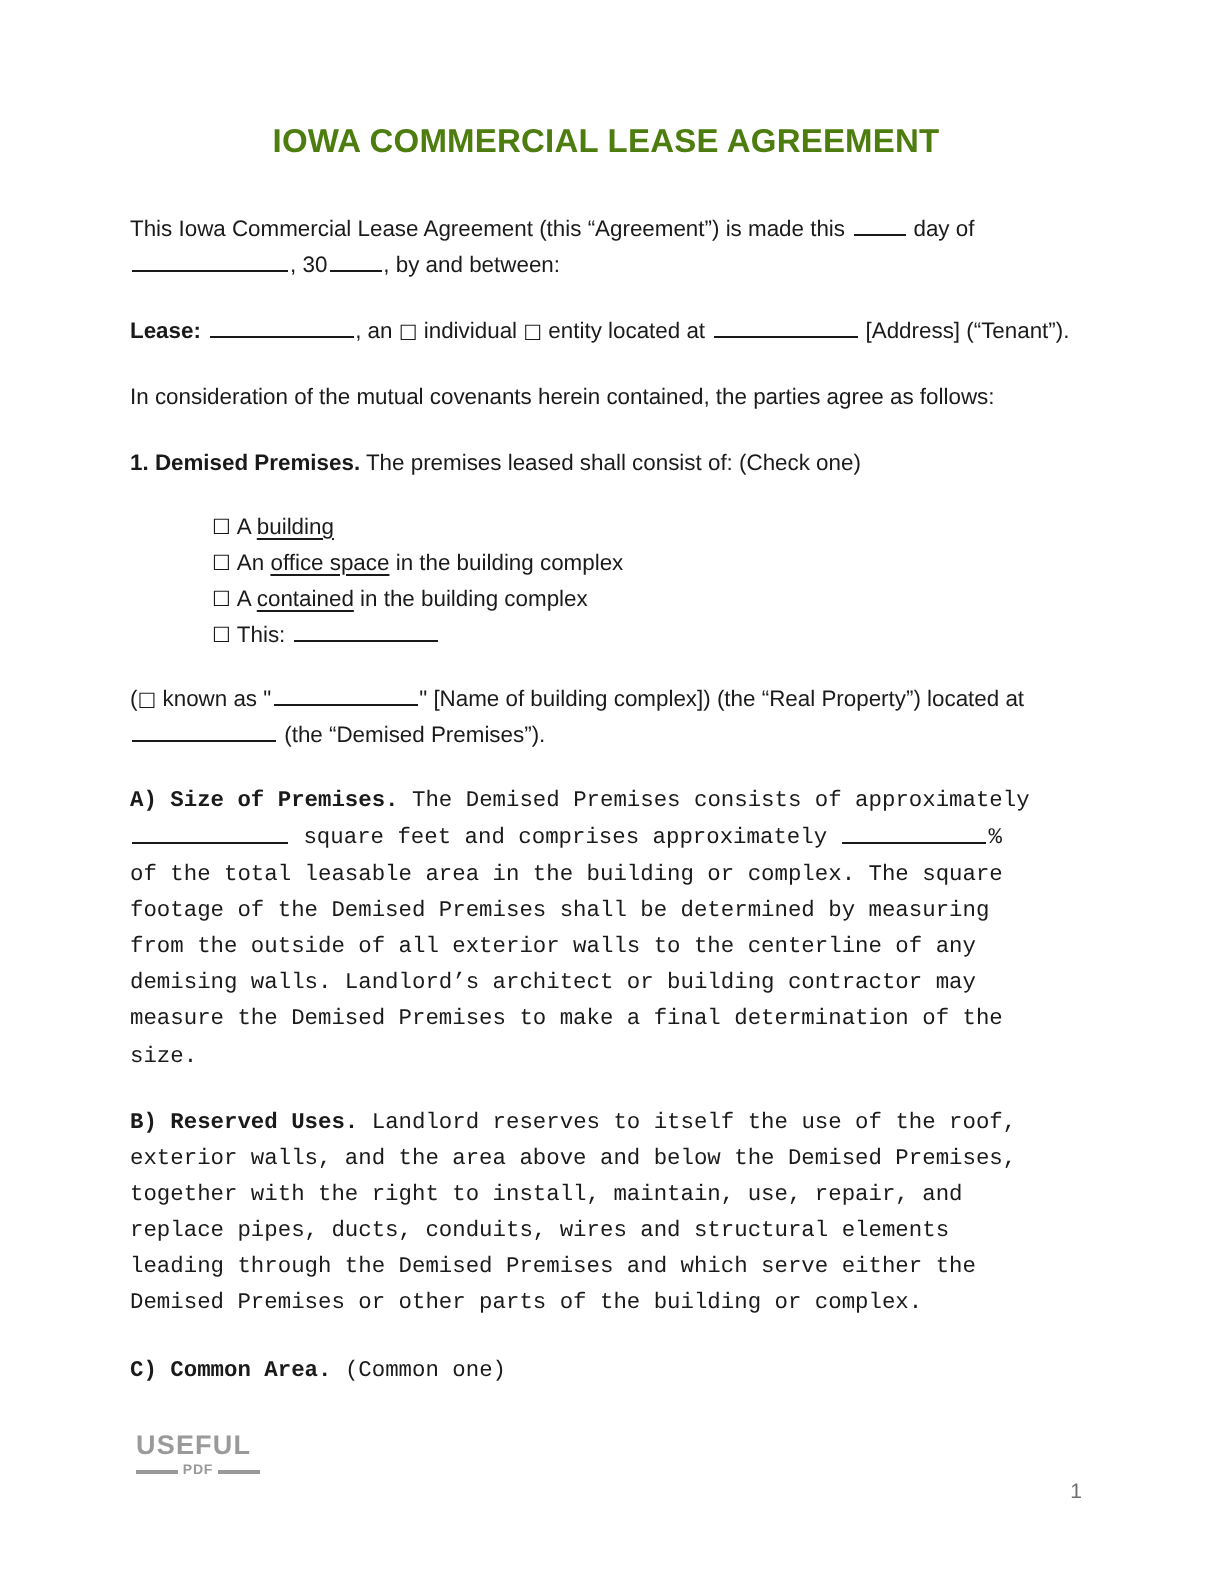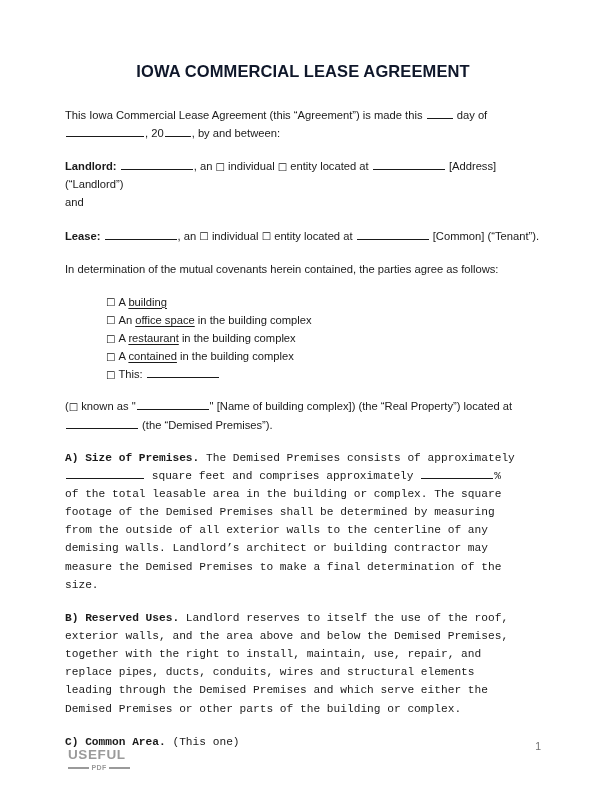--- a/index.html
+++ b/index.html
@@ -27,21 +27,21 @@
     left: 65px;
     top: 62px;
     width: 476px;
   }
 
   .doc-title {
     text-align: center;
     font-size: 16.5px;
     font-weight: bold;
     letter-spacing: 0.1px;
-    color: #0f172a;
+    color: #4d7c0f;
     margin: 0 0 24px 0;
     line-height: 1.2;
   }
 
   p.para {
     font-size: 11.2px;
     line-height: 1.62;
     margin: 0 0 15px 0;
     color: #1a1a1a;
   }
@@ -92,21 +92,20 @@
     font-family: Liberation Mono, monospace;
   }
 
   .footer-logo {
     position: absolute;
     left: 68px;
     top: 716px;
     width: 62px;
     color: #9a9a9a;
     user-select: none;
-    margin-top: 32px;
   }
   .logo-word {
     font-family: "Liberation Sans", sans-serif;
     font-size: 13.5px;
     font-weight: bold;
     letter-spacing: 0.6px;
     line-height: 1;
     color: #9a9a9a;
   }
   .logo-sub {
@@ -140,44 +139,43 @@
 </style>
 </head>
 <body>
 
 <div class="page">
 
   <div class="content">
 
     <h1 class="doc-title">IOWA COMMERCIAL LEASE AGREEMENT</h1>
 
-    <p class="para"><span>This Iowa Commercial Lease Agreement (this “Agreement”) is made this</span> <span class="fill w-short"></span> <span>day of</span><br><span class="fill w-xl"></span><span>, 20</span><span class="fill w-short"></span><span>, by and between:</span></p>
+    <p class="para"><span>This Iowa Commercial Lease Agreement (this “Agreement”) is made this</span> <span class="fill w-short"></span> <span>day of</span><br><span class="fill w-xl"></span><span>, 30</span><span class="fill w-short"></span><span>, by and between:</span></p>
 
-    <p class="para"><span class="b">Landlord:</span> <span class="fill w-long"></span><span>, an</span> <span class="box">☐</span> <span>individual</span> <span class="box">☐</span> <span>entity located at</span> <span class="fill w-long"></span> <span>[Address] (“Landlord”)</span><br><span>and</span></p>
 
-    <p class="para"><span class="b">Lease:</span> <span class="fill w-long"></span><span>, an</span> <span class="box">☐</span> <span>individual</span> <span class="box">☐</span> <span>entity located at</span> <span class="fill w-long"></span> <span>[Common] (“Tenant”).</span></p>
+    <p class="para"><span class="b">Lease:</span> <span class="fill w-long"></span><span>, an</span> <span class="box">☐</span> <span>individual</span> <span class="box">☐</span> <span>entity located at</span> <span class="fill w-long"></span> <span>[Address] (“Tenant”).</span></p>
 
-    <p class="para">In determination of the mutual covenants herein contained, the parties agree as follows:</p>
+    <p class="para">In consideration of the mutual covenants herein contained, the parties agree as follows:</p>
 
+    <p class="para tight"><span class="b">1. Demised Premises.</span> <span>The premises leased shall consist of: (Check one)</span></p>
 
     <ul class="choices">
       <li><span class="box">☐</span><span>A</span> <span class="ul">building</span> <span></span></li>
       <li><span class="box">☐</span><span>An</span> <span class="ul">office space</span> <span>in the building complex</span></li>
-      <li><span class="box">☐</span><span>A</span> <span class="ul">restaurant</span> <span>in the building complex</span></li>
       <li><span class="box">☐</span><span>A</span> <span class="ul">contained</span> <span>in the building complex</span></li>
       <li><span class="box">☐</span><span>This:</span> <span class="fill w-long"></span></li>
     </ul>
 
     <p class="para"><span>(</span><span class="box">☐</span> <span>known as "</span><span class="fill w-long"></span><span>" [Name of building complex]) (the “Real Property”) located at</span><br><span class="fill w-long"></span> <span>(the “Demised Premises”).</span></p>
 
     <p class="para indent"><span class="b">A) Size of Premises.</span> <span>The Demised Premises consists of approximately</span> <span class="fill w-xl"></span> <span>square feet and comprises approximately</span> <span class="fill w-long"></span><span>% of the total leasable area in the building or complex. The square footage of the Demised Premises shall be determined by measuring from the outside of all exterior walls to the centerline of any demising walls. Landlord’s architect or building contractor may measure the Demised Premises to make a final determination of the size.</span></p>
 
     <p class="para indent"><span class="b">B) Reserved Uses.</span> <span>Landlord reserves to itself the use of the roof, exterior walls, and the area above and below the Demised Premises, together with the right to install, maintain, use, repair, and replace pipes, ducts, conduits, wires and structural elements leading through the Demised Premises and which serve either the Demised Premises or other parts of the building or complex.</span></p>
 
-    <p class="para indent"><span class="b">C) Common Area.</span> <span>(This one)</span></p>
+    <p class="para indent"><span class="b">C) Common Area.</span> <span>(Common one)</span></p>
 
   </div>
 
   <div class="footer-logo">
     <div class="logo-word">USEFUL</div>
     <div class="logo-sub">
       <span class="rule"></span>
       <span class="sub-text">PDF</span>
       <span class="rule"></span>
     </div>

